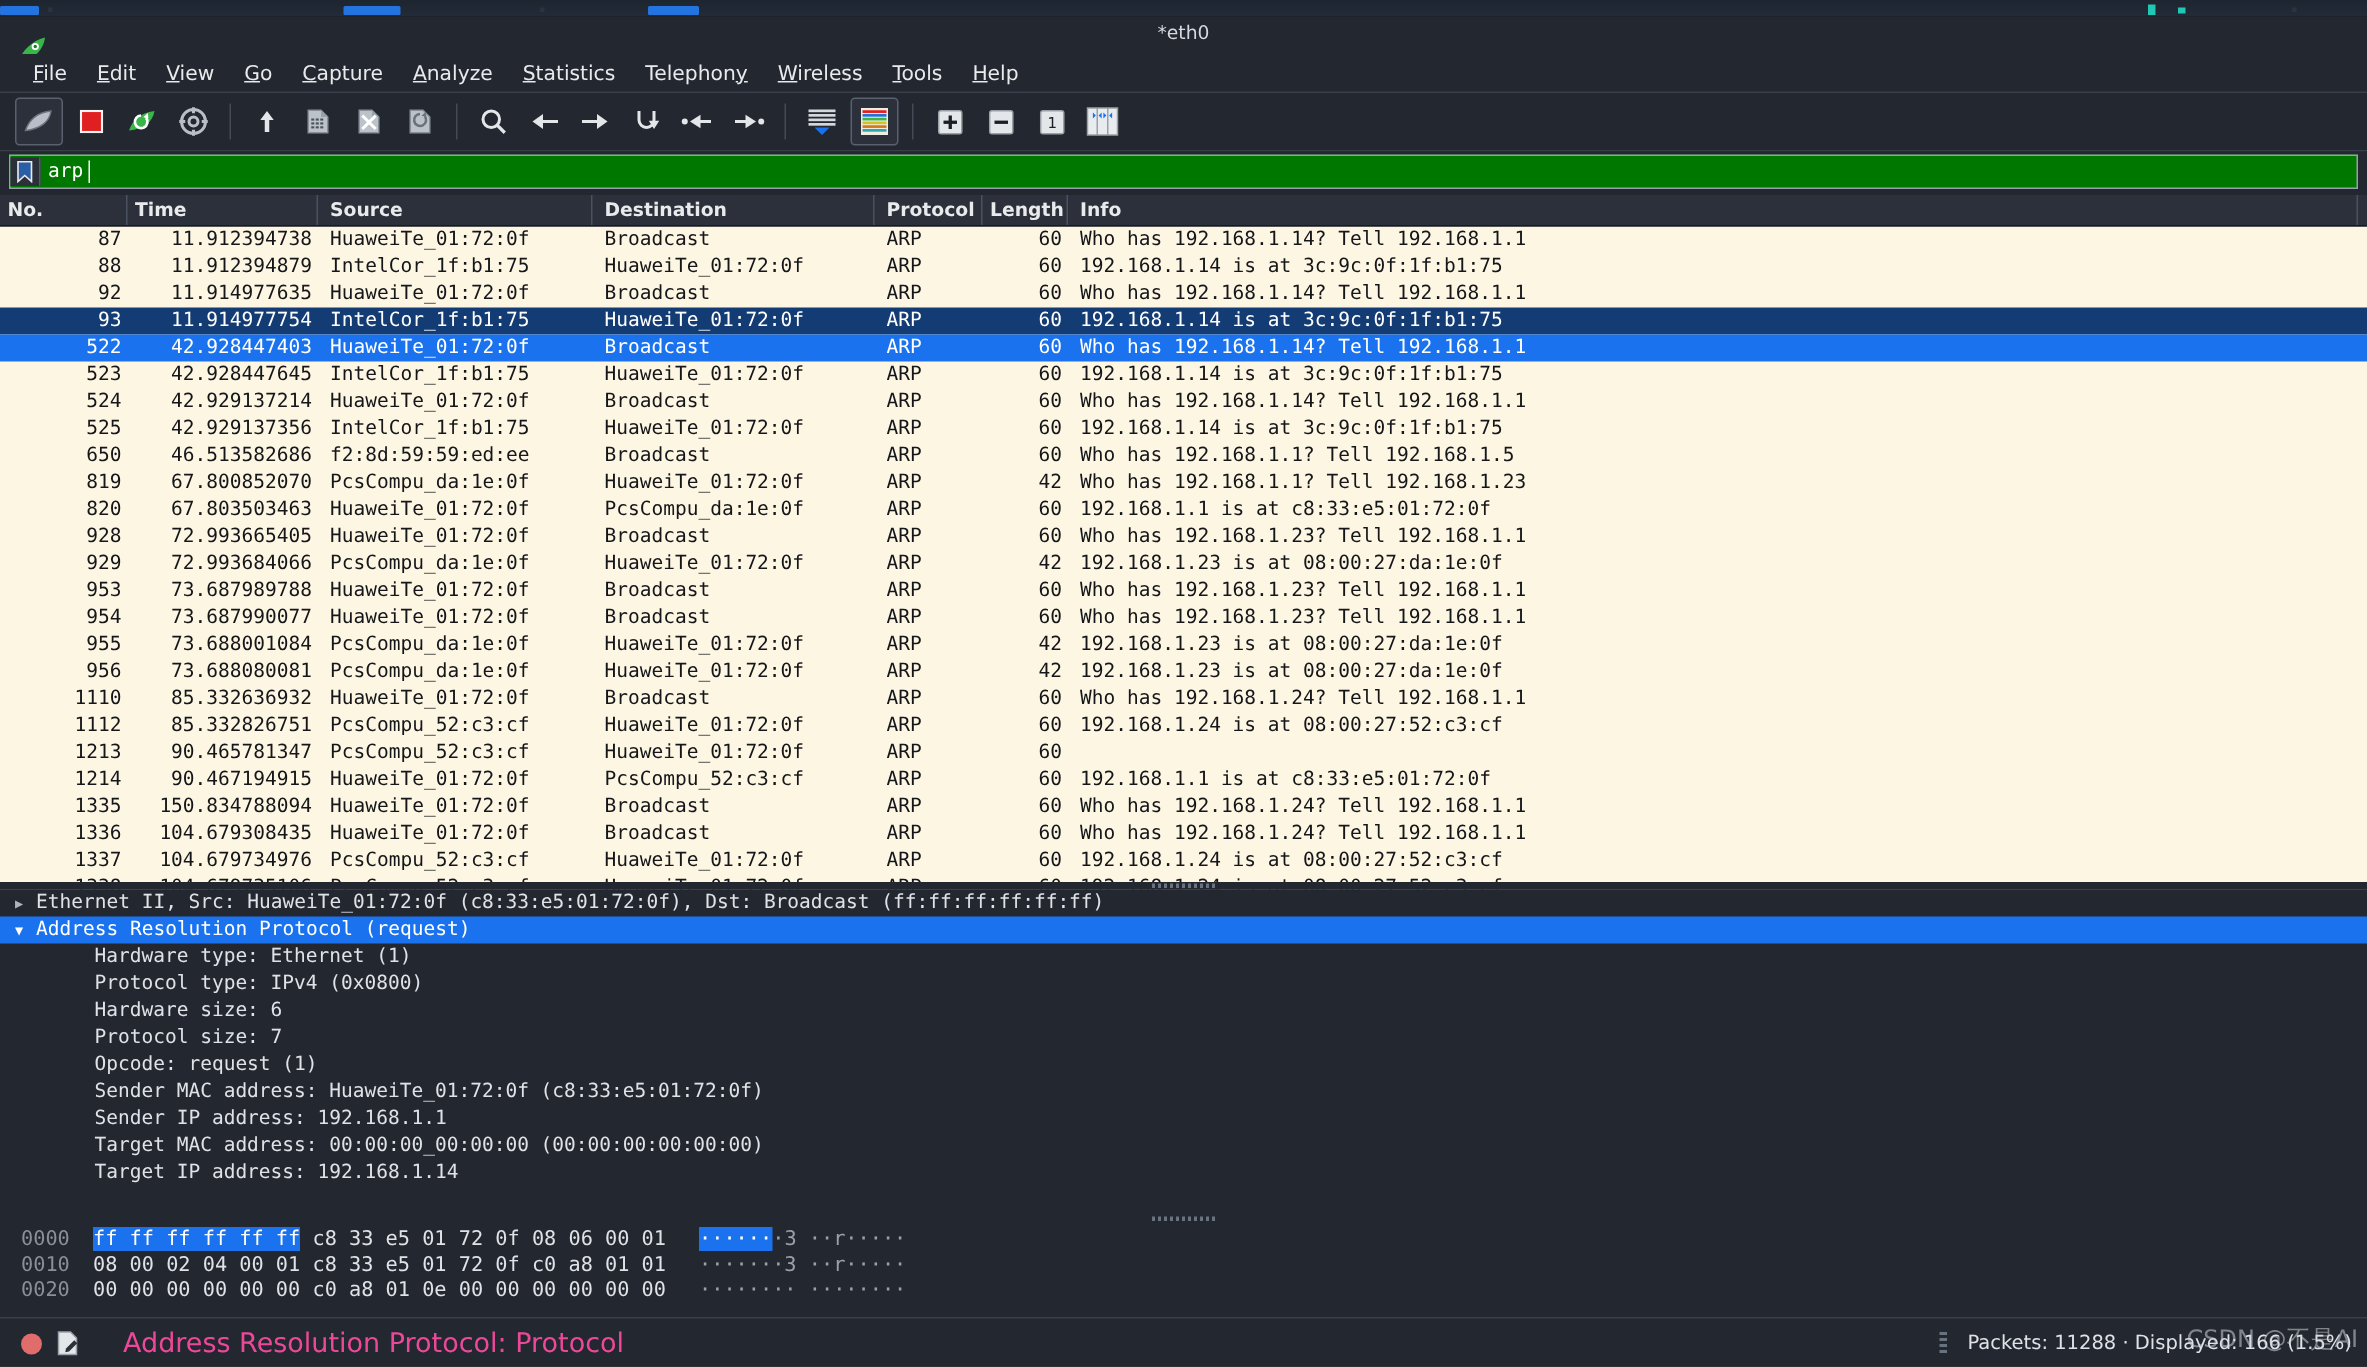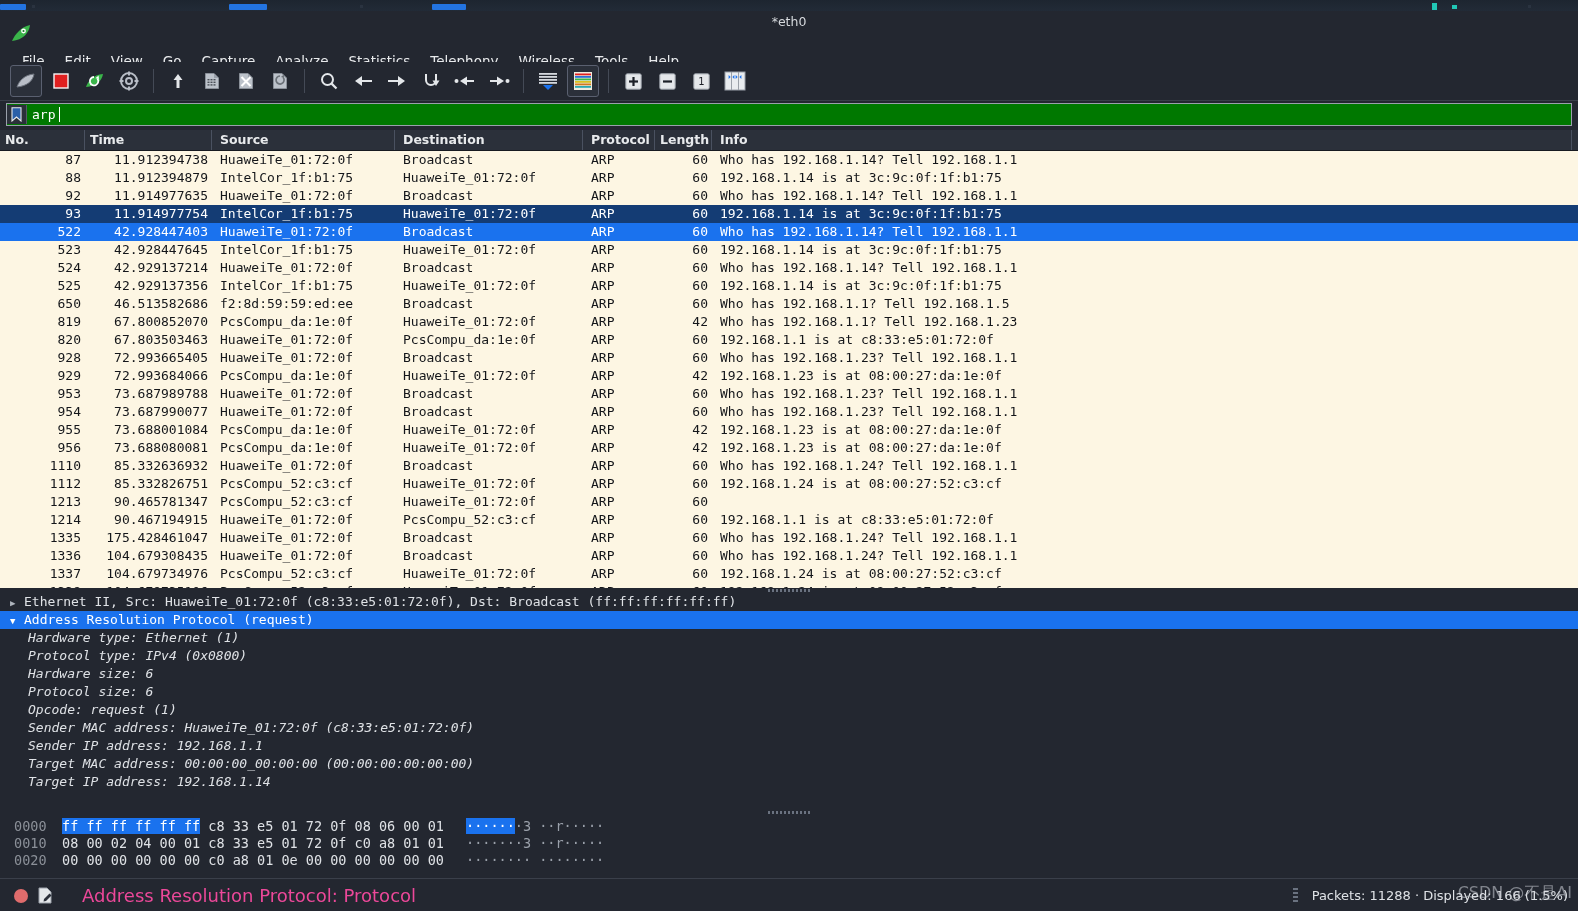--- a/index.html
+++ b/index.html
@@ -36,21 +36,21 @@
   #title-text {
     position: absolute; left: 0; top: 3px; width: 1578px;
     text-align: center; font-size: 12.5px; color: #d6d9dd;
   }
   #app-logo {
     position: absolute; left: 10px; top: 13px; width: 24px; height: 20px;
   }
 
   
   #menubar {
-    position: absolute; left: 0; top: 48px; width: 1578px; height: 26px;
+    position: absolute; left: 0; top: 36px; width: 1578px; height: 26px;
     background: #232730;
     border-bottom: 1px solid #3a3f4a;
     display: flex; align-items: center; padding-left: 12px;
     box-sizing: border-box;
   }
   .menu-item {
     padding: 2px 10px; font-size: 13.5px; color: #e8eaec; cursor: default;
     white-space: nowrap;
   }
   .menu-item u { text-decoration: underline; }
@@ -141,21 +141,21 @@
   #detail-pane {
     position: absolute; left: 0; top: 593px; width: 1578px; height: 212px;
     background: #232730; overflow: hidden;
     font-family: "DejaVu Sans Mono", "Liberation Mono", monospace;
     font-size: 13px;
   }
   .drow { height: 18px; line-height: 18px; white-space: nowrap; color: #dfe2e6; padding-left: 10px; }
   .drow.selected { background: #1a72ee; color: #ffffff; }
   .twisty { display: inline-block; width: 14px; color: #aeb4bd; font-size: 9px; }
   .drow.selected .twisty { color: #ffffff; }
-  .dchild { padding-left: 28px; font-style: italic; }
+  .dchild { padding-left: 63px; }
 
   
   #hex-pane {
     position: absolute; left: 0; top: 818px; width: 1578px; height: 60px;
     background: #232730; overflow: hidden;
     font-family: "DejaVu Sans Mono", "Liberation Mono", monospace;
     font-size: 13.5px;
   }
   .hrow { height: 17px; line-height: 17px; white-space: nowrap; display: flex; }
   .hoff { width: 62px; text-align: left; padding-left: 14px; color: #8b9098; box-sizing: border-box; }
@@ -595,21 +595,21 @@
           <div class="pc c-no num">1214</div>
           <div class="pc c-time time">90.467194915</div>
           <div class="pc c-src">HuaweiTe_01:72:0f</div>
           <div class="pc c-dst">PcsCompu_52:c3:cf</div>
           <div class="pc c-prot">ARP</div>
           <div class="pc c-len len">60</div>
           <div class="pc c-info">192.168.1.1 is at c8:33:e5:01:72:0f</div>
         </div>
         <div class="prow">
           <div class="pc c-no num">1335</div>
-          <div class="pc c-time time">175.428461047</div>
+          <div class="pc c-time time">150.834788094</div>
           <div class="pc c-src">HuaweiTe_01:72:0f</div>
           <div class="pc c-dst">Broadcast</div>
           <div class="pc c-prot">ARP</div>
           <div class="pc c-len len">60</div>
           <div class="pc c-info">Who has 192.168.1.24? Tell 192.168.1.1</div>
         </div>
         <div class="prow">
           <div class="pc c-no num">1336</div>
           <div class="pc c-time time">104.679308435</div>
           <div class="pc c-src">HuaweiTe_01:72:0f</div>
@@ -642,21 +642,21 @@
   <div class="splitter" style="top:588px;">
     <div class="grip"></div>
   </div>
 
   <div id="detail-pane">
       <div class="drow"><span class="twisty">▶</span><span>Ethernet II, Src: HuaweiTe_01:72:0f (c8:33:e5:01:72:0f), Dst: Broadcast (ff:ff:ff:ff:ff:ff)</span></div>
       <div class="drow selected"><span class="twisty">▼</span><span>Address Resolution Protocol (request)</span></div>
       <div class="drow dchild"><span>Hardware type: Ethernet (1)</span></div>
       <div class="drow dchild"><span>Protocol type: IPv4 (0x0800)</span></div>
       <div class="drow dchild"><span>Hardware size: 6</span></div>
-      <div class="drow dchild"><span>Protocol size: 6</span></div>
+      <div class="drow dchild"><span>Protocol size: 7</span></div>
       <div class="drow dchild"><span>Opcode: request (1)</span></div>
       <div class="drow dchild"><span>Sender MAC address: HuaweiTe_01:72:0f (c8:33:e5:01:72:0f)</span></div>
       <div class="drow dchild"><span>Sender IP address: 192.168.1.1</span></div>
       <div class="drow dchild"><span>Target MAC address: 00:00:00_00:00:00 (00:00:00:00:00:00)</span></div>
       <div class="drow dchild"><span>Target IP address: 192.168.1.14</span></div>
     </div>
 
   <div class="splitter" style="top:810px;">
     <div class="grip"></div>
   </div>

